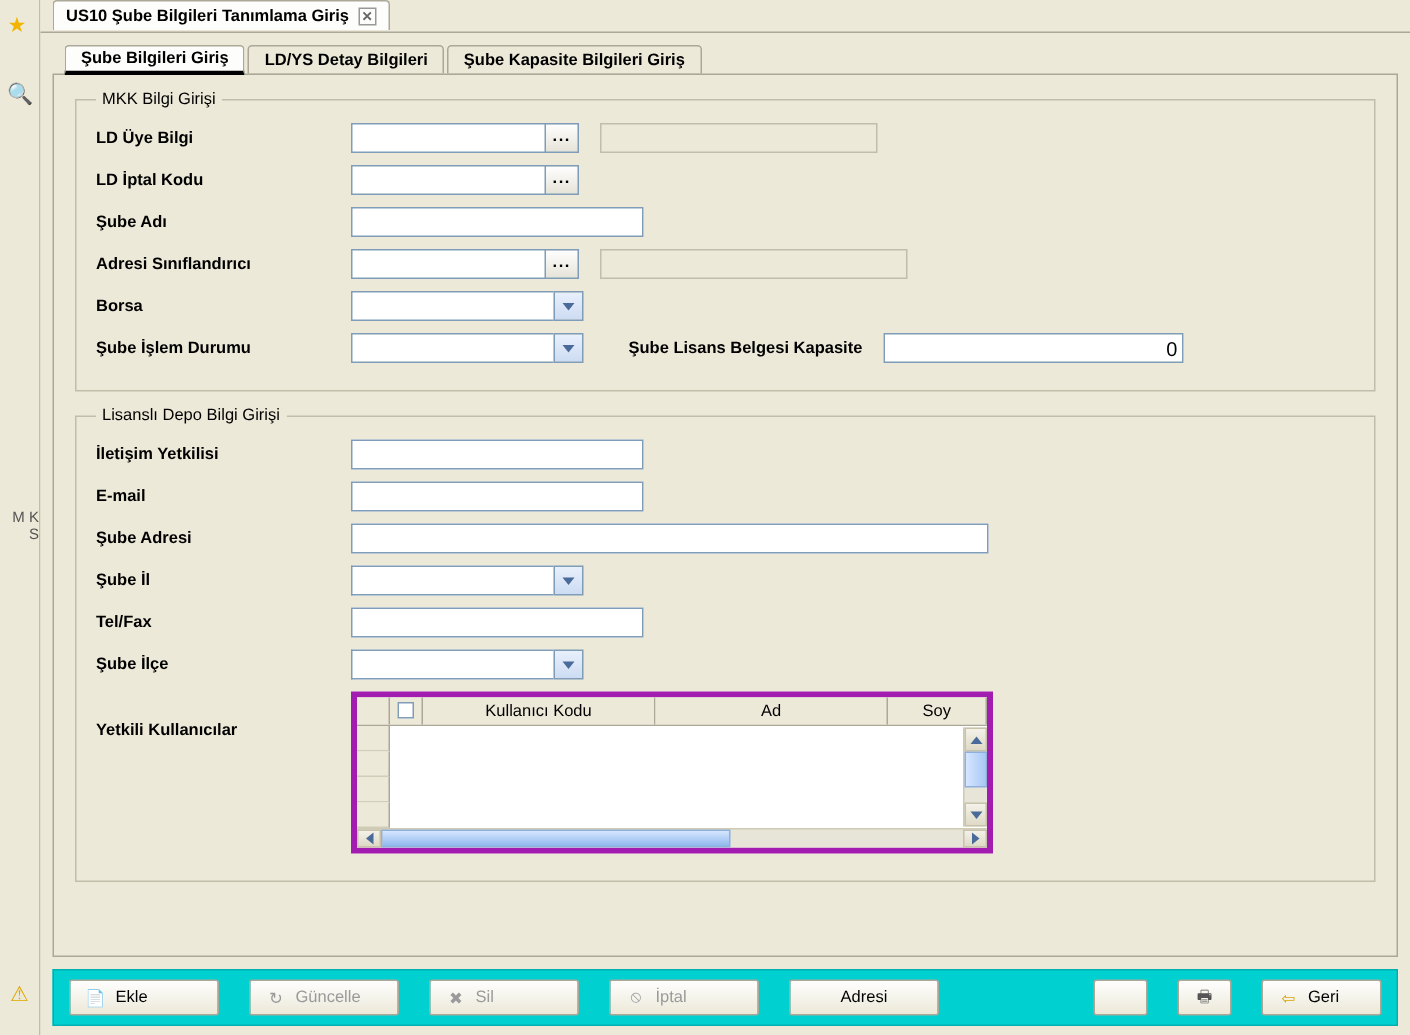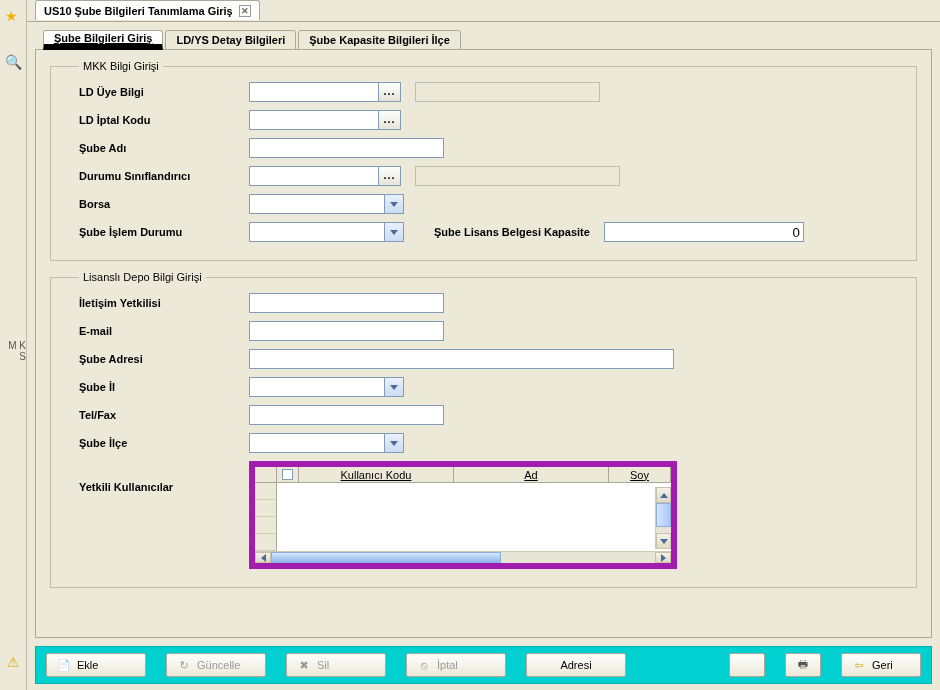--- a/index.html
+++ b/index.html
@@ -97,39 +97,38 @@
     border-top-right-radius: 3px;
     padding: 0 10px;
     display: flex;
     align-items: center;
     font-weight: bold;
     cursor: pointer;
     margin-right: 2px;
   }
   .inner-tab.active {
     background: #fdfdfb;
-    border-bottom: 6px solid #000000;
+    border-bottom: 3px solid #000000;
     position: relative;
     z-index: 2;
-    text-decoration: underline;
   }
 
   .panel {
     border: 1px solid #aca899;
     background: #ece9d8;
     flex: 1;
     padding: 10px 14px;
     position: relative;
     margin-top: -1px;
   }
 
   fieldset {
     border: 1px solid #c0bdaa;
     margin: 0 0 10px 0;
-    padding: 10px 12px 10px 28px;
+    padding: 10px 12px 10px 13px;
   }
   fieldset legend {
     font-size: 11px;
     padding: 0 4px;
   }
 
   .row {
     display: flex;
     align-items: center;
     margin-bottom: 8px;
@@ -175,28 +174,27 @@
   }
   .tri-down {
     width: 0;height:0;border-left:4px solid transparent;border-right:4px solid transparent;border-top:5px solid #4a6a99;
   }
 
   .kap-row .klabel { font-weight: bold; margin: 0 14px 0 30px;}
   .num-right { text-align: right; }
 
   
   .grid {
-    border: 6px solid #a21caf;
+    border: 4px solid #a21caf;
     background: #fff;
     width: 428px;
     height: 108px;
     display: flex;
     flex-direction: column;
     position: relative;
-    text-decoration: underline;
   }
   .grid-head {
     display: flex;
     background: #ece9d8;
     border-bottom: 1px solid #aca899;
     height: 20px;
   }
   .gh-cell {
     border-right: 1px solid #aca899;
     display:flex;align-items:center;justify-content:center;
@@ -277,21 +275,21 @@
     <div class="content">
 
       <div class="inner-tabbar">
         <div class="inner-tab active">
           <span>Şube Bilgileri Giriş</span>
         </div>
         <div class="inner-tab">
           <span>LD/YS Detay Bilgileri</span>
         </div>
         <div class="inner-tab">
-          <span>Şube Kapasite Bilgileri İlçe</span>
+          <span>Şube Kapasite Bilgileri Giriş</span>
         </div>
       </div>
 
       <div class="panel">
 
         <fieldset>
           <legend>MKK Bilgi Girişi</legend>
 
           <div class="row">
             <div class="lbl">LD Üye Bilgi</div>
@@ -306,21 +304,21 @@
             <input class="txt" style="width: 130px;" value="">
             <div class="lookup-btn">...</div>
           </div>
 
           <div class="row">
             <div class="lbl">Şube Adı</div>
             <input class="txt" style="width: 195px;" value="">
           </div>
 
           <div class="row">
-            <div class="lbl">Durumu Sınıflandırıcı</div>
+            <div class="lbl">Adresi Sınıflandırıcı</div>
             <input class="txt" style="width: 130px;" value="">
             <div class="lookup-btn">...</div>
             <div style="width:14px"></div>
             <input class="txt readonly" style="width: 205px;" readonly="" value="">
           </div>
 
           <div class="row">
             <div class="lbl">Borsa</div>
             <div class="combo">
               <input class="txt" style="width: 135px;" value="">

